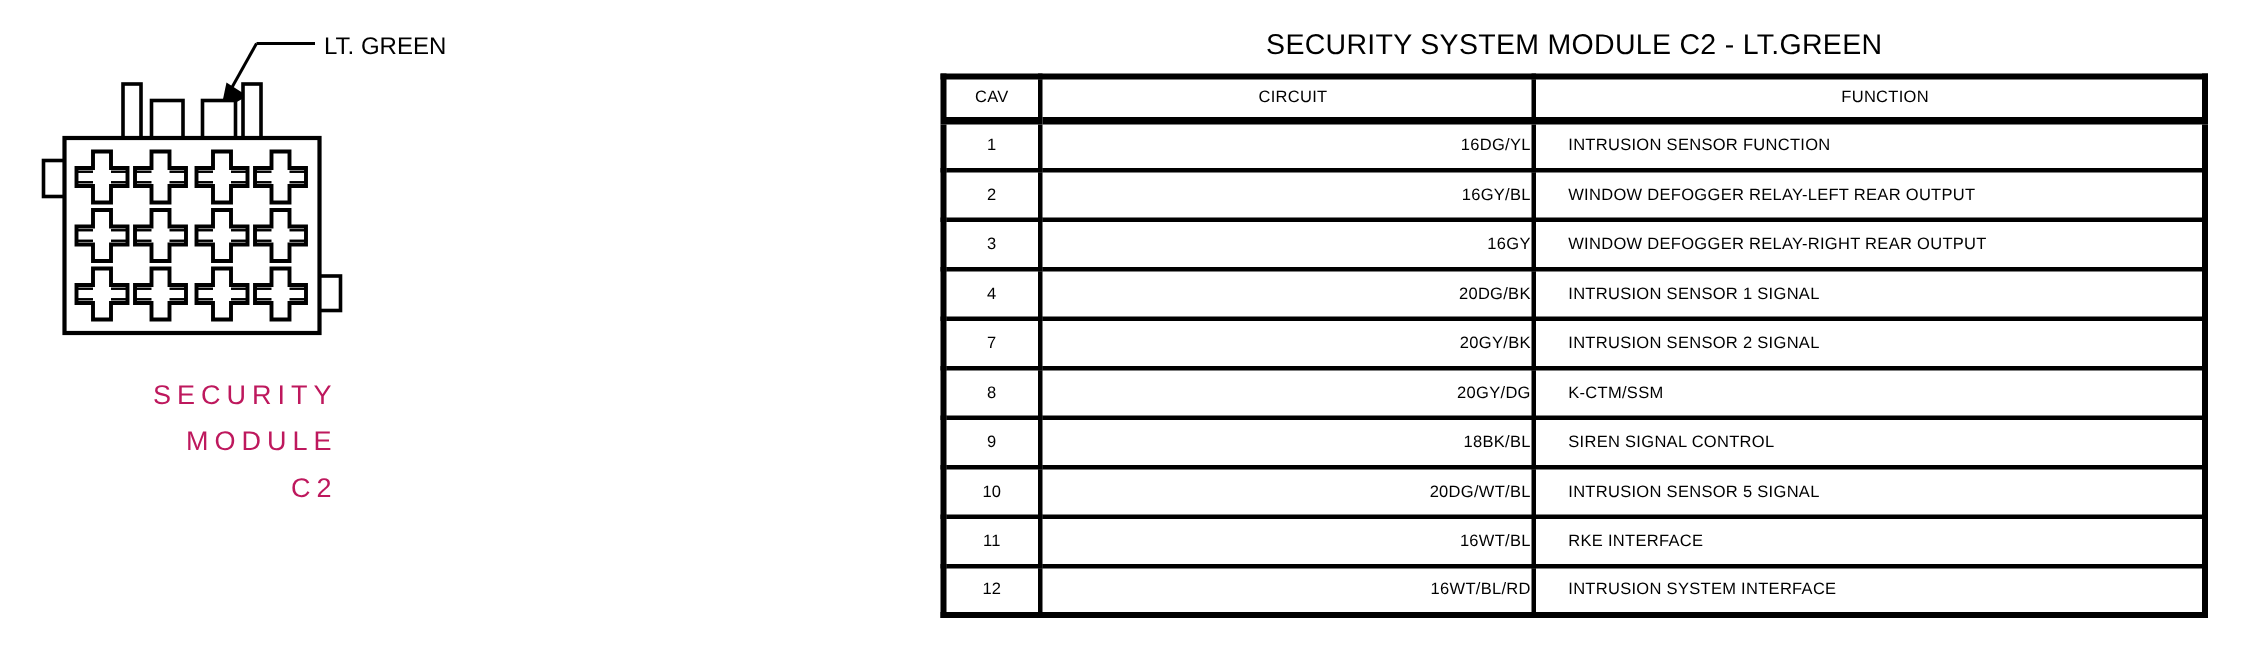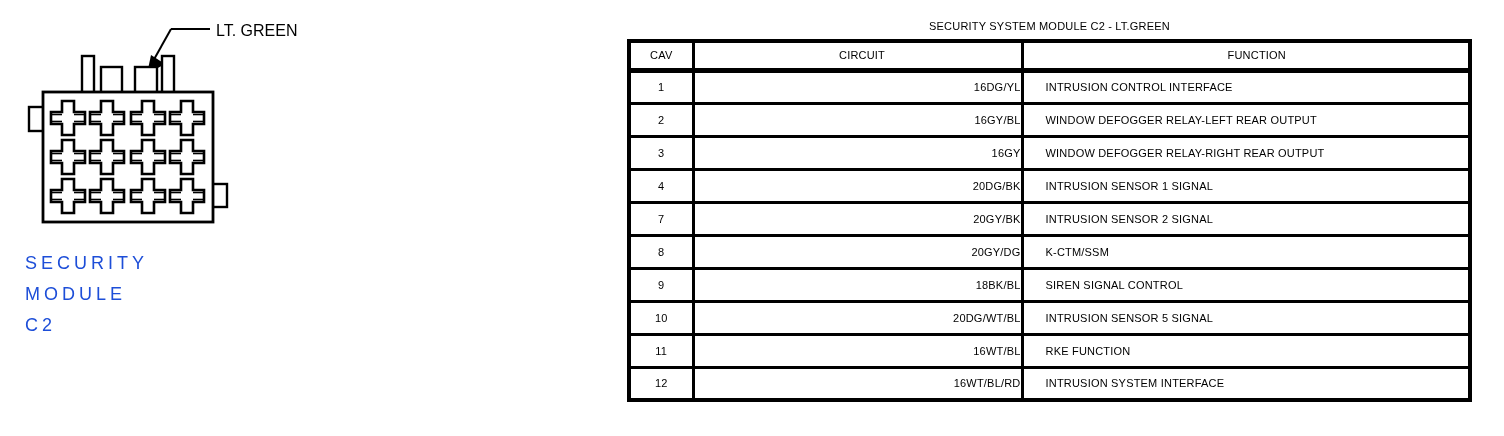--- a/index.html
+++ b/index.html
@@ -12,33 +12,33 @@
     position: relative;
   }
   .page { position: relative; width: 1504px; height: 328px; background: #fff; }
 
   
   .connector-area { position: absolute; left: 0; top: 0; width: 320px; height: 436px; }
   .connector-svg { position: absolute; left: 0; top: 0; }
   .caption {
     position: absolute;
     left: 25px; top: 248px; width: 200px;
-    text-align: left;
+    text-align: right;
     font-size: 18px;
     letter-spacing: 4px;
     line-height: 31px;
-    color: #1d4ed8;
+    color: #be185d;
   }
 
   
   .table-area { position: absolute; left: 627px; top: 20px; width: 845px; }
   .table-title {
     width: 100%;
     text-align: center;
-    font-size: 11px;
+    font-size: 19px;
     letter-spacing: 0.2px;
     margin-bottom: 7px;
     white-space: nowrap;
   }
   table.pinout {
     border-collapse: collapse;
     width: 845px;
     table-layout: fixed;
     border: 4px solid #000;
   }
@@ -123,21 +123,21 @@
       <tbody>
         <tr class="hdr">
           <td class="cav">CAV</td>
           <td class="circ">CIRCUIT</td>
           <td class="func">FUNCTION</td>
         </tr>
 
         <tr class="datarow">
           <td class="cav">1</td>
           <td class="circ">16DG/YL</td>
-          <td class="func">INTRUSION CONTROL INTERFACE</td>
+          <td class="func">INTRUSION SENSOR FUNCTION</td>
         </tr>
         <tr class="datarow">
           <td class="cav">2</td>
           <td class="circ">16GY/BL</td>
           <td class="func">WINDOW DEFOGGER RELAY-LEFT REAR OUTPUT</td>
         </tr>
         <tr class="datarow">
           <td class="cav">3</td>
           <td class="circ">16GY</td>
           <td class="func">WINDOW DEFOGGER RELAY-RIGHT REAR OUTPUT</td>
@@ -163,21 +163,21 @@
           <td class="func">SIREN SIGNAL CONTROL</td>
         </tr>
         <tr class="datarow">
           <td class="cav">10</td>
           <td class="circ">20DG/WT/BL</td>
           <td class="func">INTRUSION SENSOR 5 SIGNAL</td>
         </tr>
         <tr class="datarow">
           <td class="cav">11</td>
           <td class="circ">16WT/BL</td>
-          <td class="func">RKE FUNCTION</td>
+          <td class="func">RKE INTERFACE</td>
         </tr>
         <tr class="datarow">
           <td class="cav">12</td>
           <td class="circ">16WT/BL/RD</td>
           <td class="func">INTRUSION SYSTEM INTERFACE</td>
         </tr>
       </tbody>
     </table>
   </div>
 </div>

